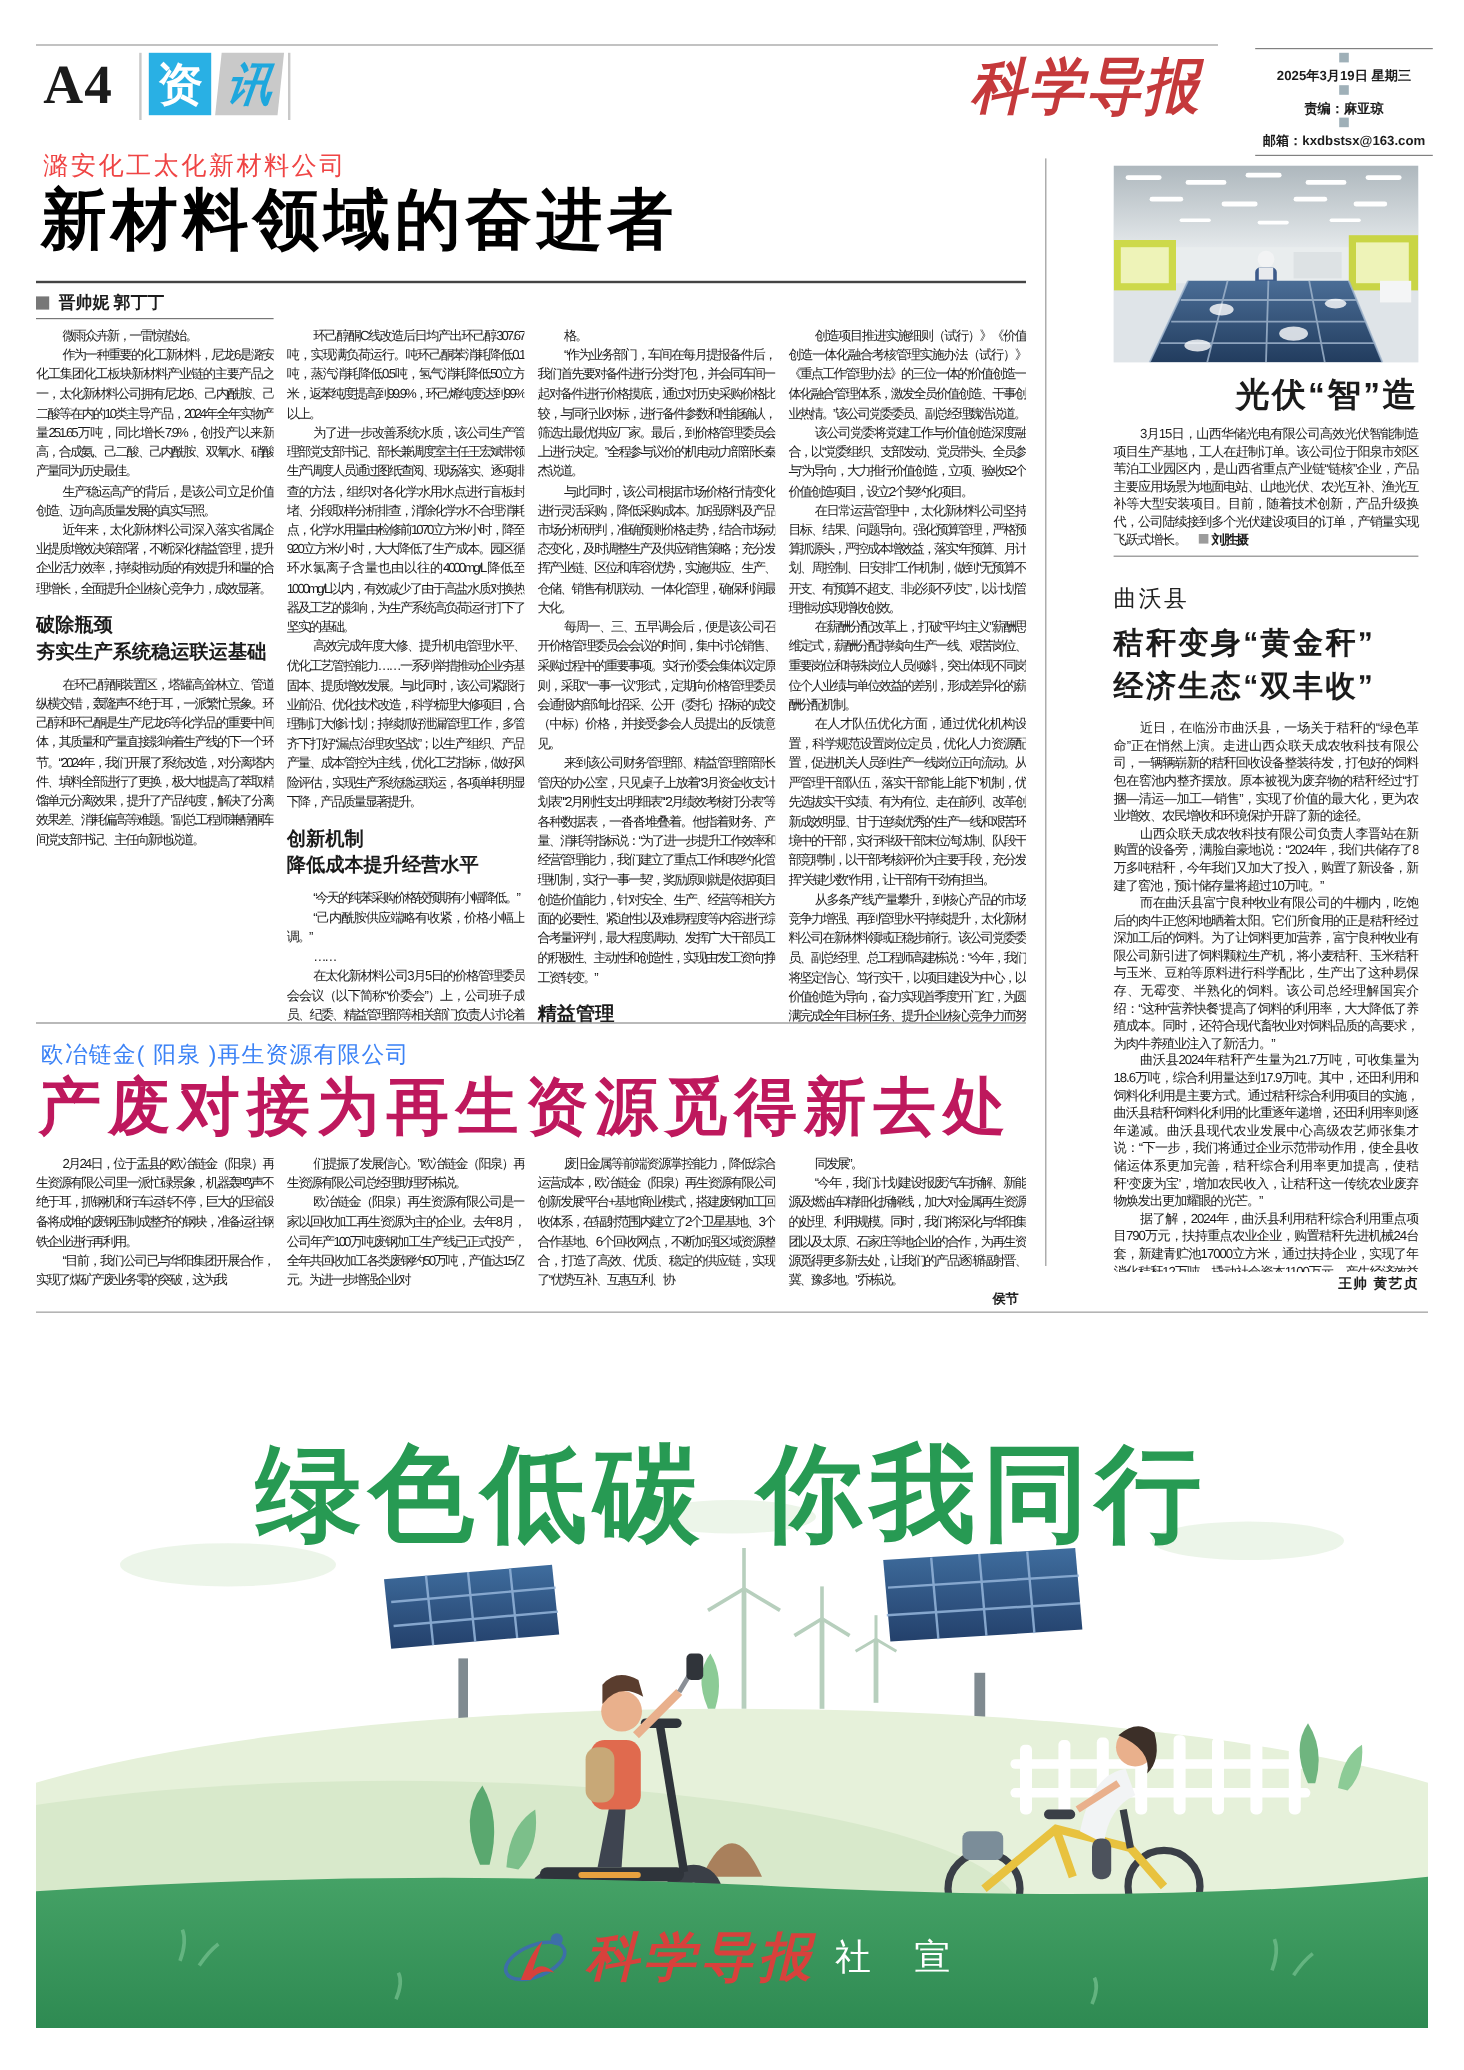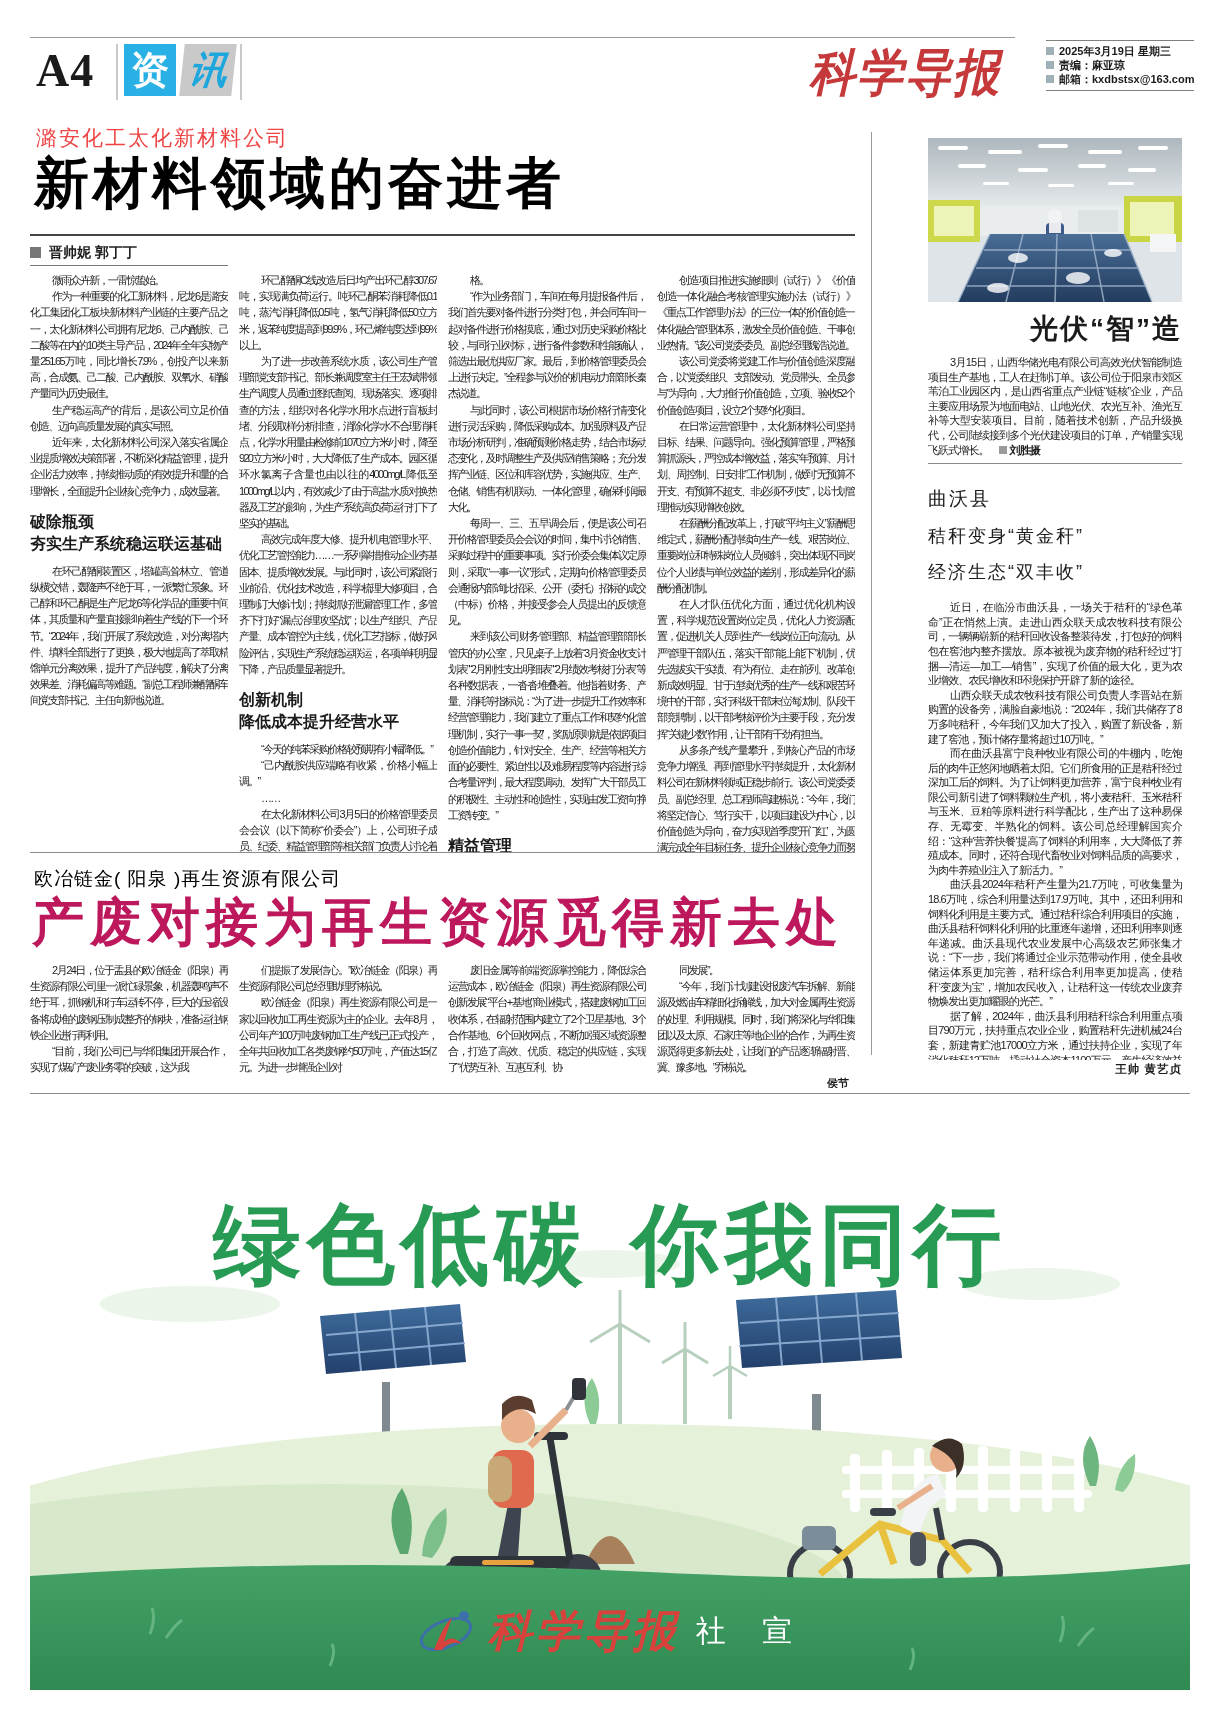--- a/index.html
+++ b/index.html
@@ -17,21 +17,21 @@
   .sec-sq { width:52px; height:52px; display:flex; align-items:center; justify-content:center;
             font-size:38px; font-weight:900; }
   .sec-sq.blue { background:#29b0e4; color:#fff; }
   .sec-sq.gray { background:#c9c9c9; color:#1ea7dd; transform:skewX(-6deg); font-style:italic; }
   .masthead { position:absolute; left:795px; top:42px; width:220px; text-align:center;
               font-family:"Liberation Serif","DejaVu Serif",serif; font-weight:900; font-style:italic;
               font-size:46px; color:#c5393b; letter-spacing:2px; transform:scaleY(1.1); }
   .infoblock { position:absolute; left:1046px; top:40px; width:148px; border-top:1.5px solid #808080;
                border-bottom:1.5px solid #808080; padding:3px 0 4px 0; }
   .inforow { display:flex; align-items:center; gap:5px; font-size:11px; font-weight:600;
-             line-height:14px; white-space:nowrap; }
+             line-height:14px; white-space:nowrap;flex-direction:column; }
   .inforow .sq { width:8px; height:8px; background:#9fb0b8; flex:0 0 auto; }
 
   
   .a1-kicker { position:absolute; left:36px; top:124px; font-size:21px; letter-spacing:2px; color:#ef4444; }
   .a1-headline { position:absolute; left:34px; top:152px; font-size:55px; font-weight:900;
                  letter-spacing:4px; line-height:62px; color:#000;text-align:center; }
   .a1-toprule { left:30px; top:234px; width:825px; height:1.5px; background:#444; }
   .a1-byline { position:absolute; left:30px; top:240px; width:198px; height:26px;
                border-bottom:1px solid #777; display:flex; align-items:center; gap:8px;
                font-size:14px; font-weight:700; }
@@ -40,38 +40,38 @@
   .col { width:198px; overflow:hidden; font-size:11px; letter-spacing:-1.7px; line-height:16.2px; }
   .a1-cols { left:30px; top:272px; height:580px; }
   .a1-cols .col { height:580px; }
   .blk.p { text-indent:2em; text-align:justify; }
   .blk.sub1 { font-weight:800; font-size:16px; letter-spacing:0; line-height:22px; margin-top:12px; }
   .blk.sub2 { font-weight:800; font-size:16px; letter-spacing:0; line-height:22px; margin-bottom:8px; }
   .blk.author { text-align:right; font-weight:700; letter-spacing:0; padding-right:6px; }
 
   
   .a2-rule { left:30px; top:852px; width:825px; height:1px; background:#8c8c8c; }
-  .a2-kicker { position:absolute; left:34px; top:866px; font-size:19px; letter-spacing:1px; color:#000000; }
+  .a2-kicker { position:absolute; left:34px; top:866px; font-size:19px; letter-spacing:1px; color:#3b82f6; }
   .a2-headline { position:absolute; left:32px; top:888px; font-family:"Liberation Serif","DejaVu Serif",serif;
                  font-weight:900; font-size:52px; letter-spacing:6px; color:#be185d; }
   .a2-cols { left:30px; top:962px; height:126px; }
   .a2-cols .col { height:126px; }
 
   
   .vdivider { position:absolute; left:871px; top:132px; width:1px; height:923px; background:#9a9a9a; }
   .sidebar { position:absolute; left:928px; top:138px; width:254px; }
   .photo { position:relative; width:254px; height:164px; overflow:hidden; background:#dfe4e8; }
   .photo-title { margin-top:8px; text-align:right; font-size:28px; font-weight:900; letter-spacing:2px; }
   .sb-text { font-size:11px; letter-spacing:-0.9px; line-height:14.6px; text-align:justify; }
   .caption { margin-top:7px; text-indent:2em; }
   .credit { white-space:nowrap; font-weight:600; }
   .credit .sq { display:inline-block; width:8px; height:8px; background:#9b9b9b; margin:0 3px 0 10px; }
   .sb-rule { margin-top:6px; width:254px; height:1px; background:#8c8c8c; }
   .quwo-kicker { margin-top:22px; font-size:19px; letter-spacing:2px; color:#222; }
-  .quwo-h { font-size:18px; font-weight:400; letter-spacing:2px; line-height:32px; margin-top:8px; }
+  .quwo-h { font-size:25px; font-weight:700; letter-spacing:2px; line-height:32px; margin-top:8px; }
   .quwo-body { margin-top:12px; height:460px; overflow:hidden; }
   .quwo-authors { text-align:right; font-weight:700; font-size:11.5px; letter-spacing:1px; margin-top:2px; }
 
   
   .ad-rule { left:30px; top:1093px; width:1160px; height:1px; background:#8c8c8c; }
   .ad { position:absolute; left:30px; top:1094px; width:1160px; height:596px; background:#fff; overflow:hidden; }
   .slogan { position:absolute; left:0; top:92px; width:100%; text-align:center; font-size:88px;
             font-weight:900; color:#279a53; letter-spacing:6px; }
   .slogan .gap { display:inline-block; width:42px; }
   .ad-art { position:absolute; left:0; top:0; width:1160px; height:596px; }

